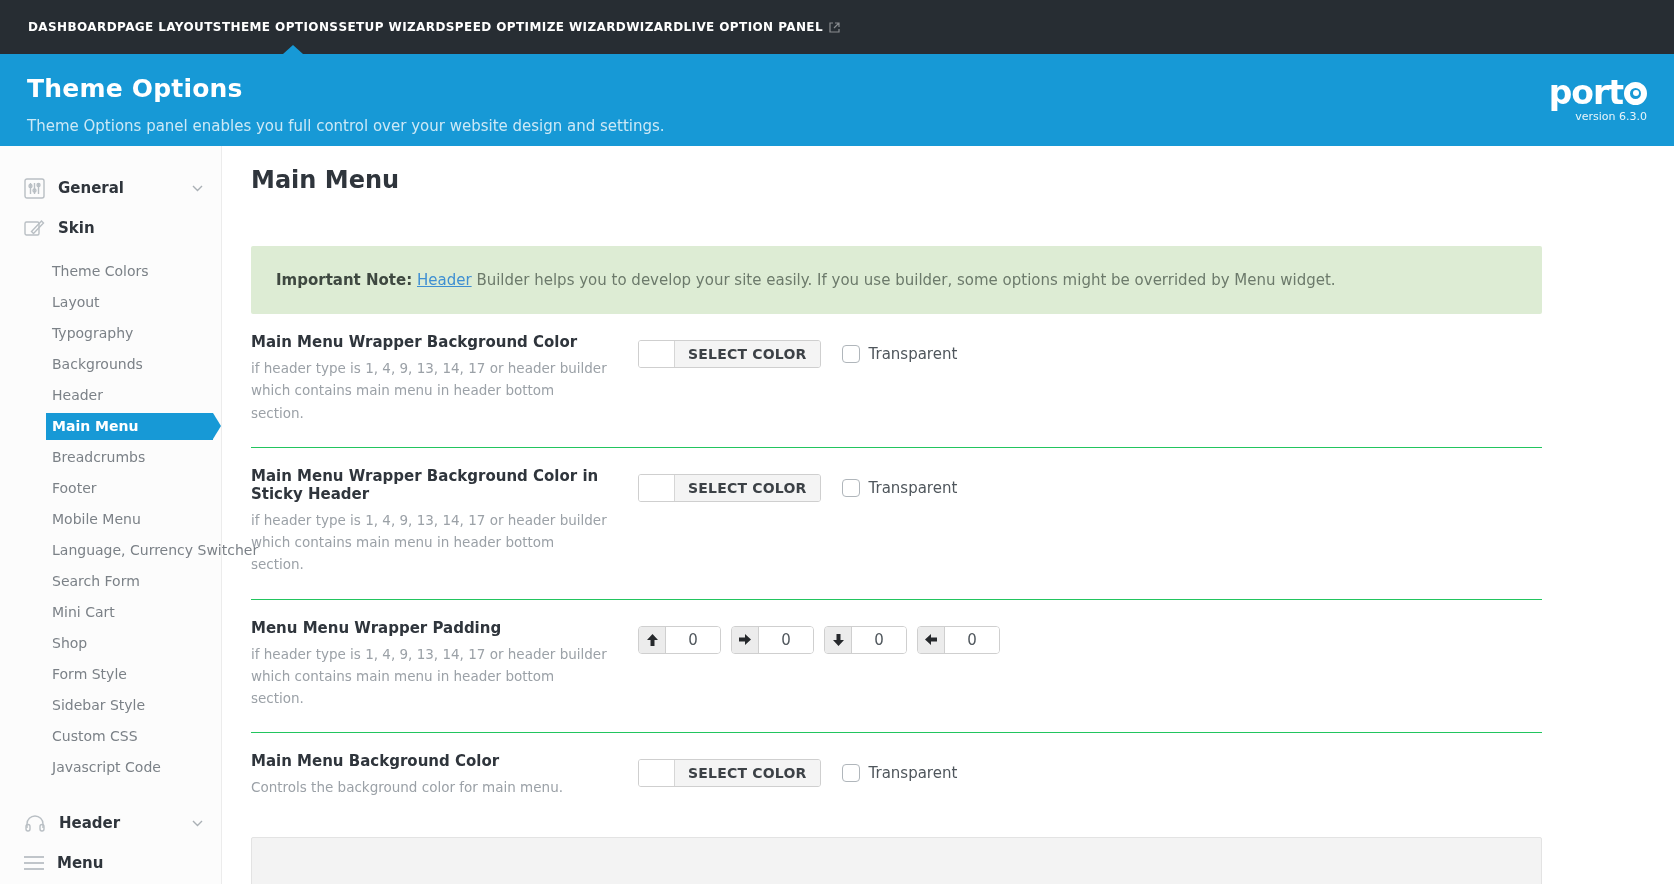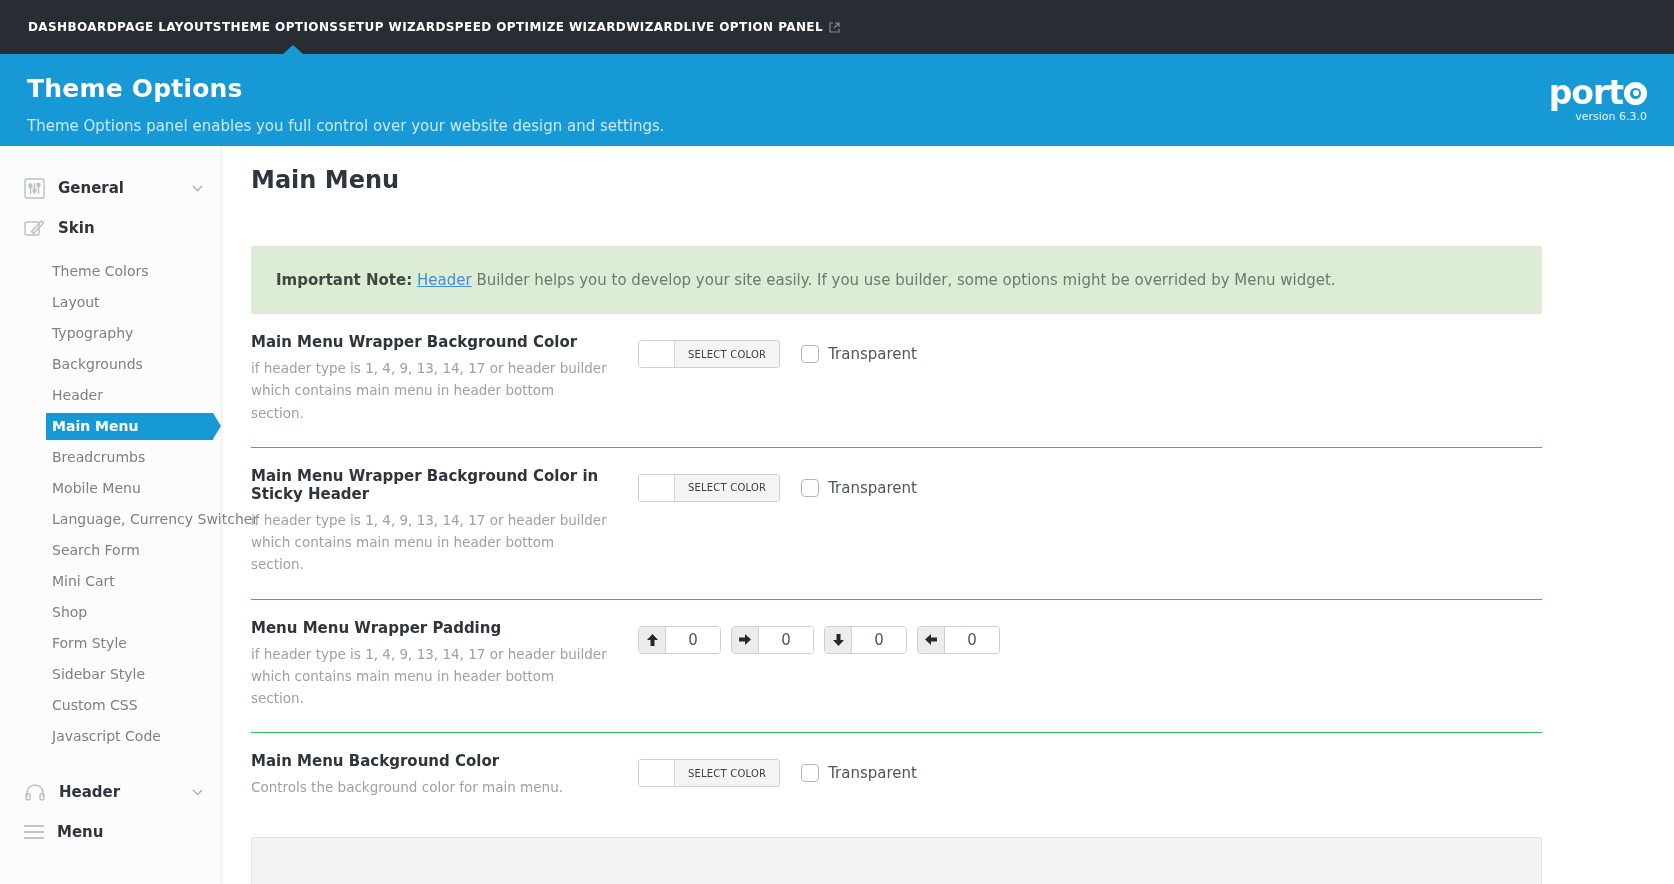--- a/index.html
+++ b/index.html
@@ -57,21 +57,21 @@
 
   .opt-row { display:flex; align-items:flex-start; padding:19px 0 23px 0; border-bottom:1px solid #22c55e; }
   .opt-row.last { border-bottom:none; }
   .opt-left { width:387px; flex:0 0 387px; padding-right:30px; }
   .opt-title { font-size:15px; font-weight:bold; color:#2f353c; }
   .opt-desc { font-size:13.5px; color:#9ba1a7; line-height:1.65; margin-top:6px; }
   .opt-right { display:flex; align-items:center; margin-top:7px; }
 
   .color-picker { display:flex; height:28px; border:1px solid #cfcfcf; border-radius:3px; overflow:hidden; cursor:pointer; background:#fff; }
   .swatch { width:36px; background:#fff; border-right:1px solid #d6d6d6; }
-  .picker-label { background:#f4f4f4; font-size:10px; font-weight:normal; color:#3c4146; letter-spacing:.2px; padding:0 13px; display:flex; align-items:center; }
+  .picker-label { background:#f4f4f4; font-size:14px; font-weight:bold; color:#3c4146; letter-spacing:.2px; padding:0 13px; display:flex; align-items:center; }
   .checkbox { width:18px; height:18px; border:1px solid #b0b6bb; border-radius:4px; background:#fff; margin-left:21px; cursor:pointer; flex:0 0 18px; }
   .check-label { font-size:15px; color:#4f565c; margin-left:9px; }
 
   .pad-group { display:flex; height:28px; border:1px solid #cfcfcf; border-radius:4px; overflow:hidden; margin-right:10px; background:#fff; }
   .pad-addon { width:27px; background:#ececec; border-right:1px solid #cfcfcf; display:flex; align-items:center; justify-content:center; }
   .pad-addon svg { fill:#26292c; }
   .pad-input { width:54px; border:none; outline:none; text-align:center; font-size:15px; color:#4f565c; font-family:inherit; }
 
   .panel-head { margin-top:15px; height:87px; background:#f3f3f3; border:1px solid #e3e3e3; border-radius:2px; padding:25px 0 0 19px; }
 </style>
@@ -132,20 +132,21 @@
       <span class="glabel">Skin</span>
     </div>
     <div class="side-sub-list">
       <div class="side-sub">Theme Colors</div>
       <div class="side-sub">Layout</div>
       <div class="side-sub">Typography</div>
       <div class="side-sub">Backgrounds</div>
       <div class="side-sub">Header</div>
       <div class="side-sub active">Main Menu</div>
       <div class="side-sub">Breadcrumbs</div>
+      <div class="side-sub">Footer</div>
       <div class="side-sub">Mobile Menu</div>
       <div class="side-sub">Language, Currency Switcher</div>
       <div class="side-sub">Search Form</div>
       <div class="side-sub">Mini Cart</div>
       <div class="side-sub">Shop</div>
       <div class="side-sub">Form Style</div>
       <div class="side-sub">Sidebar Style</div>
       <div class="side-sub">Custom CSS</div>
       <div class="side-sub">Javascript Code</div>
     </div>

